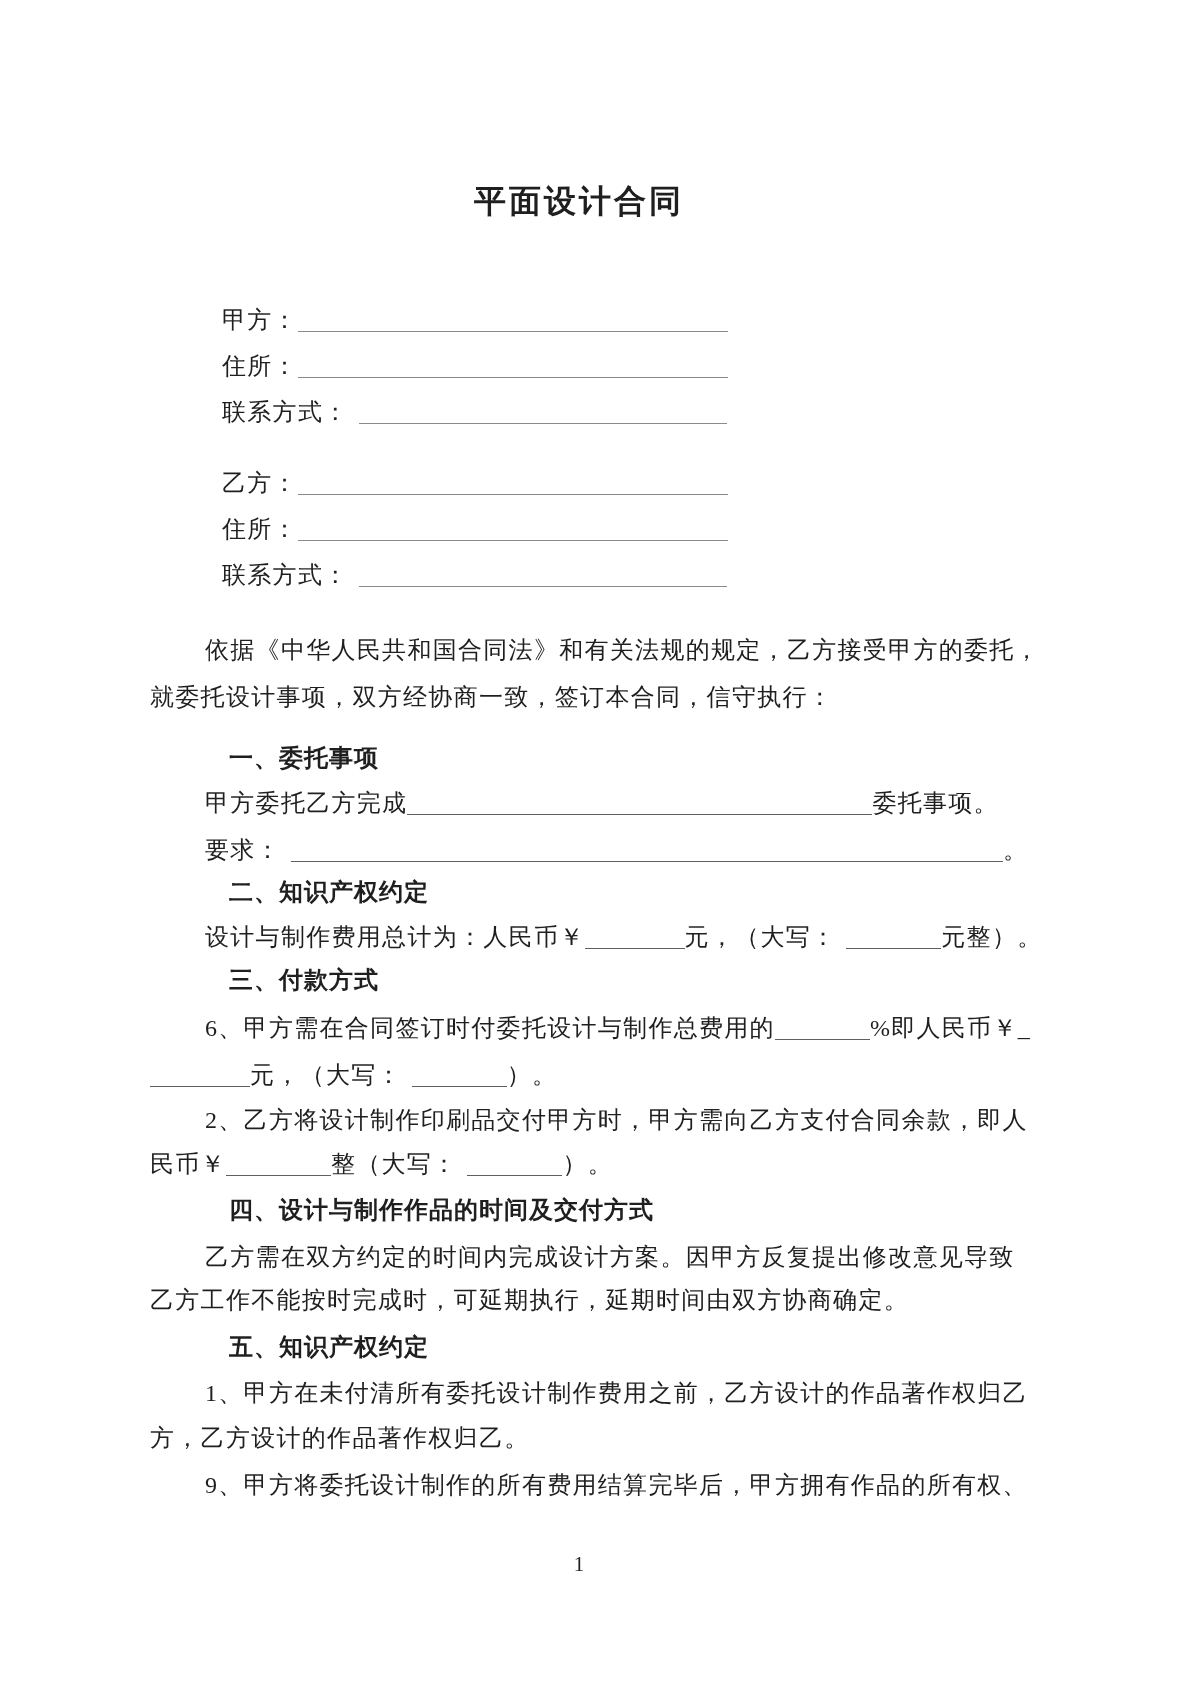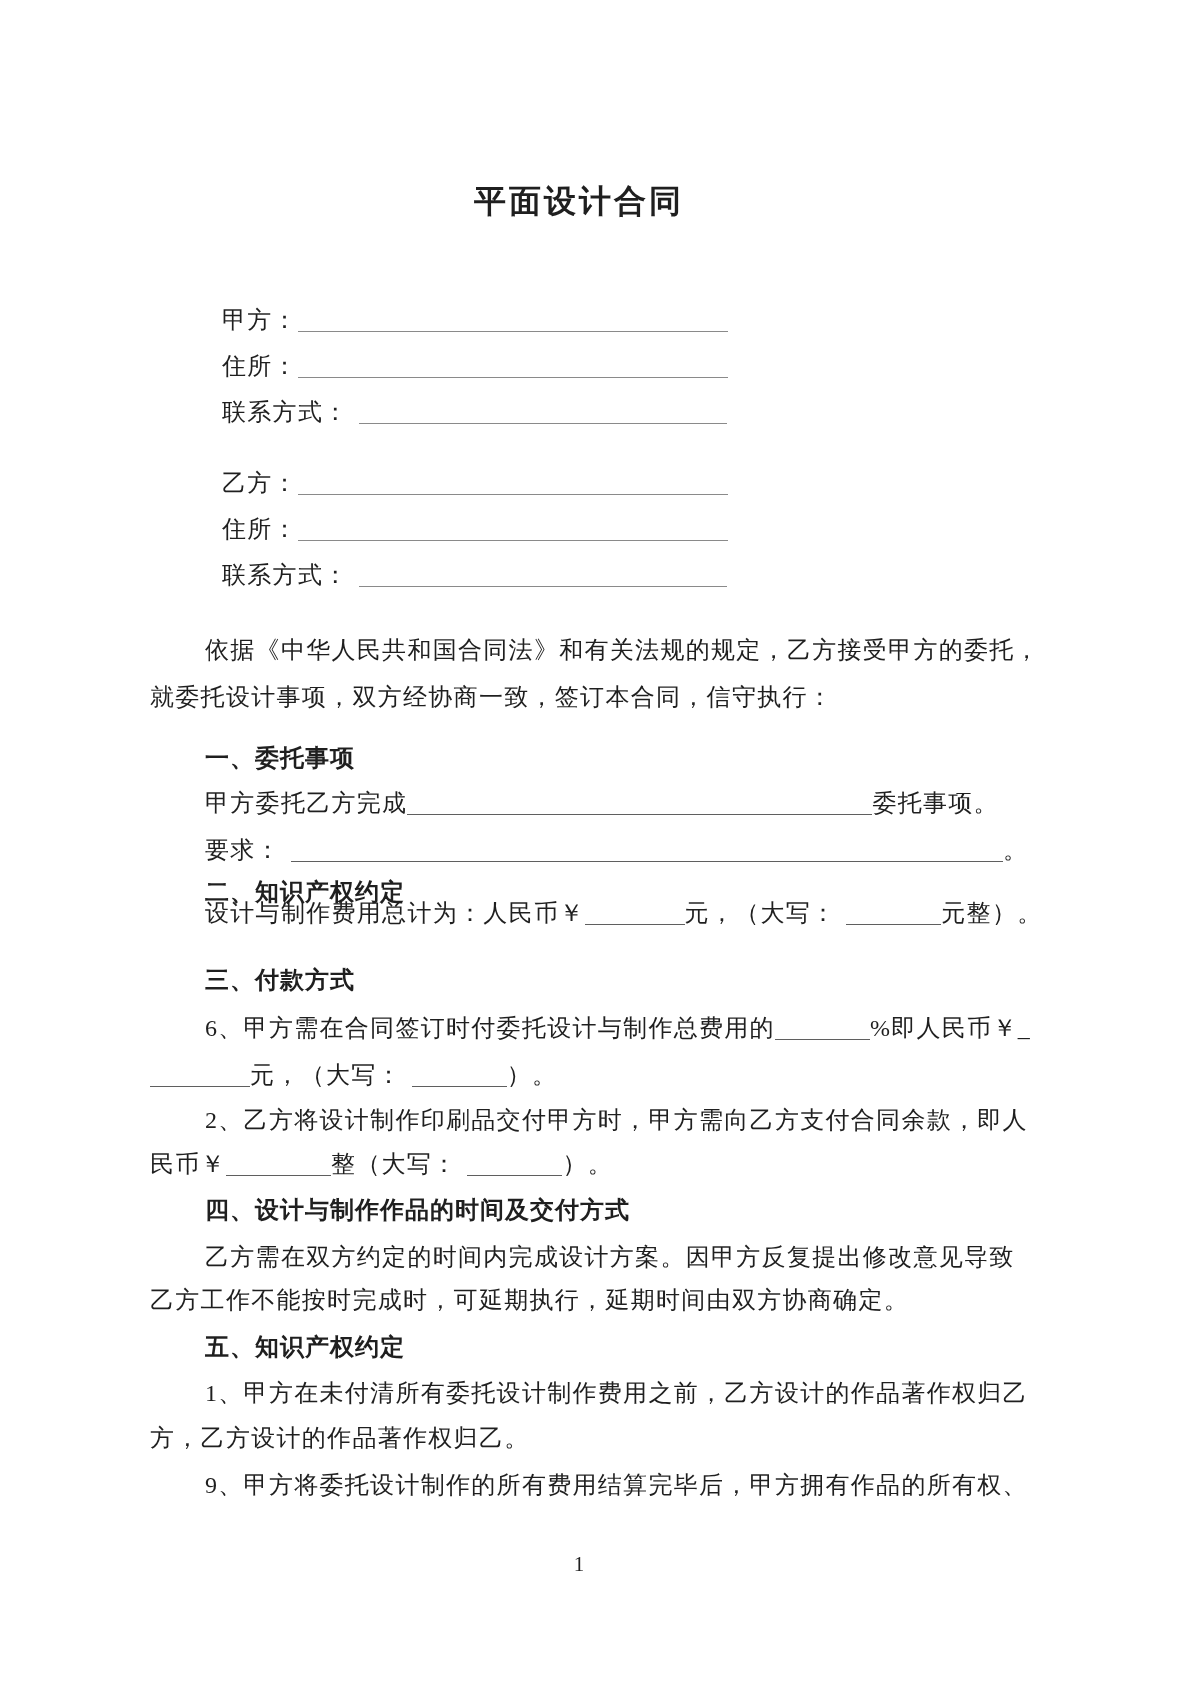--- a/index.html
+++ b/index.html
@@ -28,20 +28,21 @@
     letter-spacing:1.3px;
     color:#1f1f1f;
   }
   .mg{left:150px;}   
   .ind{left:205px;}  
   .fld{left:222px;}  
   .hd{
     font-family:"Liberation Sans","DejaVu Sans",sans-serif;
     font-weight:700;
     letter-spacing:1px;
+    margin-left:24px;
   }
   .bl{
     display:inline-block;
     height:1em;
     border-bottom:1px solid #5f5f5f;
     vertical-align:-4px;
   }
   .bl.hdr{border-bottom-color:#8a8a8a;}
   .sp{margin-left:10px;}
   .pagenum{
@@ -84,21 +85,21 @@
 
   <div class="line ind hd" style="top:735px">一、委托事项</div>
   <div class="line ind" style="top:780px">
     <span>甲方委托乙方完成</span><span class="bl" style="width:465px"></span><span>委托事项。</span>
   </div>
   <div class="line ind" style="top:827px">
     <span>要求：</span><span class="bl sp" style="width:712px"></span><span>。</span>
   </div>
 
   <div class="line ind hd" style="top:869px">二、知识产权约定</div>
-  <div class="line ind" style="top:890px">
+  <div class="line ind" style="top:914px">
     <span>设计与制作费用总计为：人民币￥</span><span class="bl" style="width:100px"></span><span>元，（大写：</span><span class="bl sp" style="width:95px"></span><span>元整）。</span>
   </div>
 
   <div class="line ind hd" style="top:957px">三、付款方式</div>
   <div class="line ind" style="top:1005px">
     <span>6、甲方需在合同签订时付委托设计与制作总费用的</span><span class="bl" style="width:95px"></span><span>%即人民币￥</span><span>_</span>
   </div>
   <div class="line mg" style="top:1052px">
     <span class="bl" style="width:100px"></span><span>元，（大写：</span><span class="bl sp" style="width:95px"></span><span>）。</span>
   </div>

